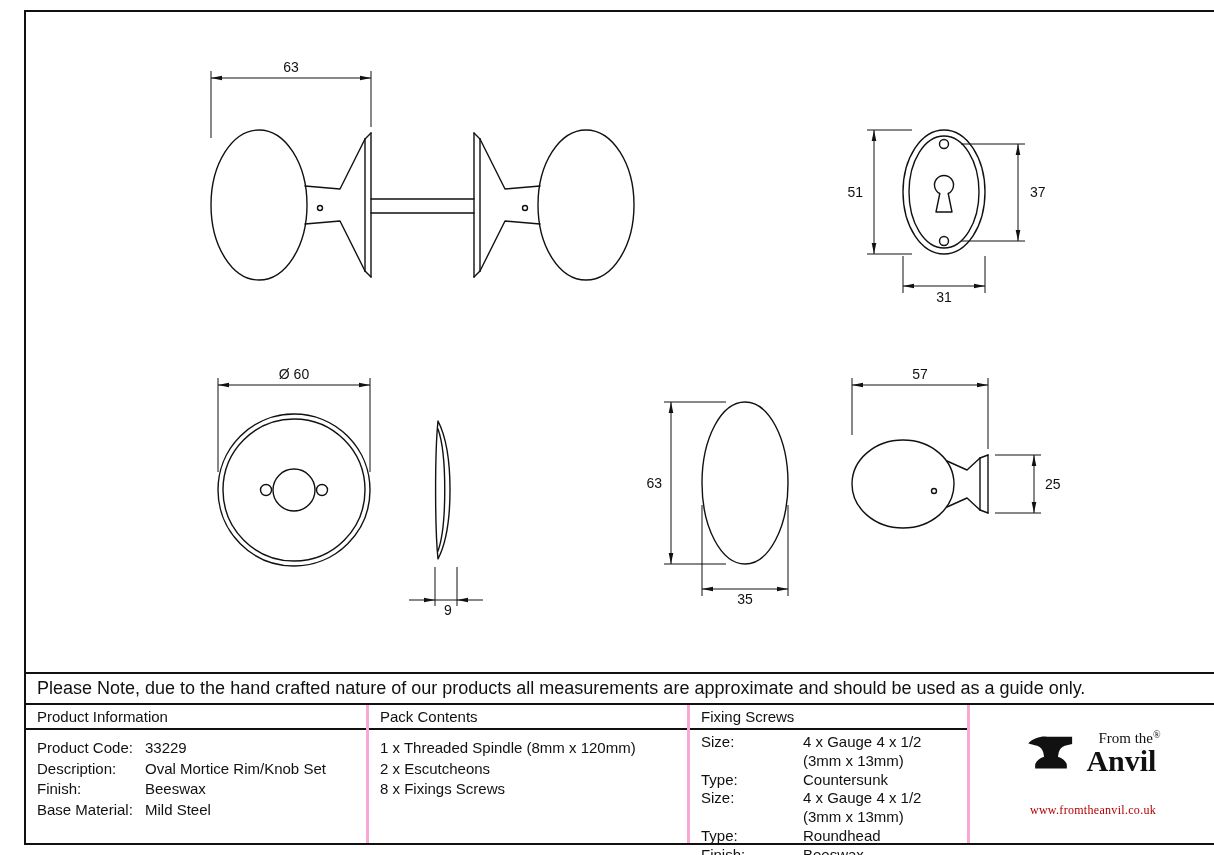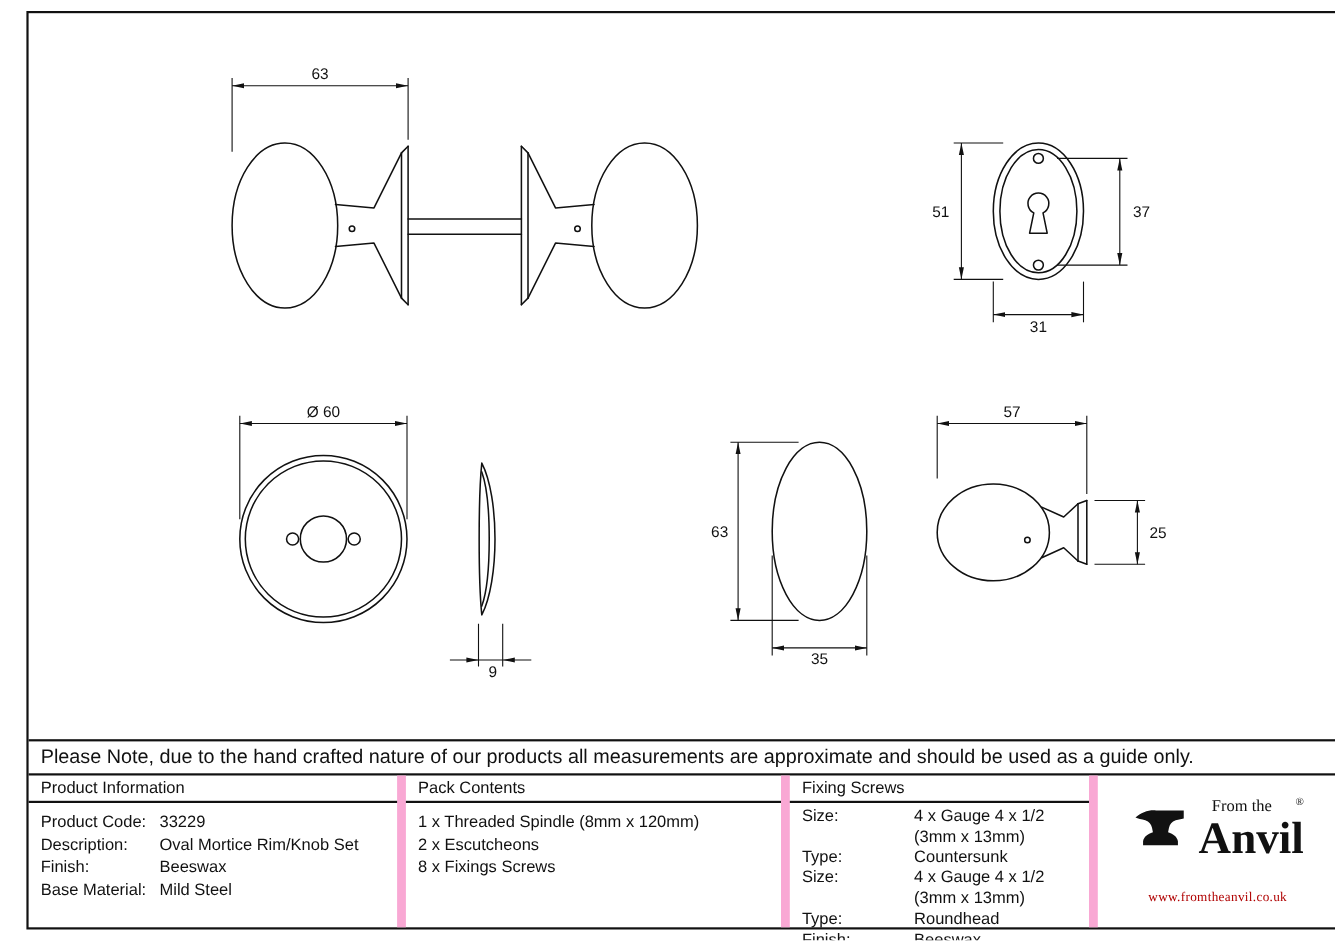--- a/index.html
+++ b/index.html
@@ -8,40 +8,40 @@
   .frame{position:absolute;left:24px;top:10px;width:1194px;height:835px;
          border:2px solid #111;box-sizing:border-box;}
   .drawing{position:absolute;left:0;top:0;}
   .outline{fill:none;stroke:#111;stroke-width:1.4px;stroke-linejoin:round;stroke-linecap:round;}
   .dim{stroke:#111;stroke-width:1px;fill:none;}
   .dimtext{font-family:"Liberation Sans",sans-serif;font-size:14px;fill:#111;stroke:none;}
   .note-bar{position:absolute;left:0;right:0;top:660px;height:31px;border-top:2px solid #111;
             box-sizing:border-box;display:flex;align-items:center;padding-left:11px;font-size:18px;}
   .table-area{position:absolute;left:0;right:0;top:691px;bottom:0;border-top:2px solid #111;
               box-sizing:border-box;display:flex;}
-  .col{box-sizing:border-box;border-right:8px solid #f9a8d4;display:flex;flex-direction:column;}
+  .col{box-sizing:border-box;border-right:3px solid #f9a8d4;display:flex;flex-direction:column;}
   .col-product{width:343px;}
-  .col-pack{width:349px;}
+  .col-pack{width:321px;}
   .col-screws{width:280px;}
   .col-logo{flex:1;border-right:none;align-items:center;justify-content:center;}
   .col-header{height:25px;flex:none;border-bottom:2px solid #111;box-sizing:border-box;
               display:flex;align-items:center;padding-left:11px;font-size:15px;}
   .col-body{flex:1;padding:8px 8px 2px 11px;font-size:15px;}
   .col-screws .col-body{padding-top:3px;}
   .kv-row{display:flex;line-height:20.5px;}
   .col-screws .kv-row{line-height:18.8px;}
   .kv-label{width:108px;flex:none;}
   .col-screws .kv-label{width:102px;}
   .pack-item{line-height:20.5px;}
   .logo-row{display:flex;align-items:center;gap:9px;}
   .logo-text{display:flex;flex-direction:column;}
   .logo-tagline{font-family:"Liberation Serif",serif;font-size:15px;display:flex;
                 justify-content:space-between;align-items:flex-start;padding-left:12px;}
   .logo-reg{font-size:10px;line-height:10px;}
-  .logo-name{font-family:"Liberation Serif",serif;font-size:41px;font-weight:bold;line-height:0.95;}
+  .logo-name{font-family:"Liberation Serif",serif;font-size:30px;font-weight:bold;line-height:0.95;}
   .logo-site{font-family:"Liberation Serif",serif;font-size:12px;color:#b00000;
              margin-top:28px;letter-spacing:0.3px;}
 </style>
 </head>
 <body>
 
 <div class="page">
  <div class="frame">
 
   <svg class="drawing" width="1190" height="660" viewBox="12 12 1190 660">

